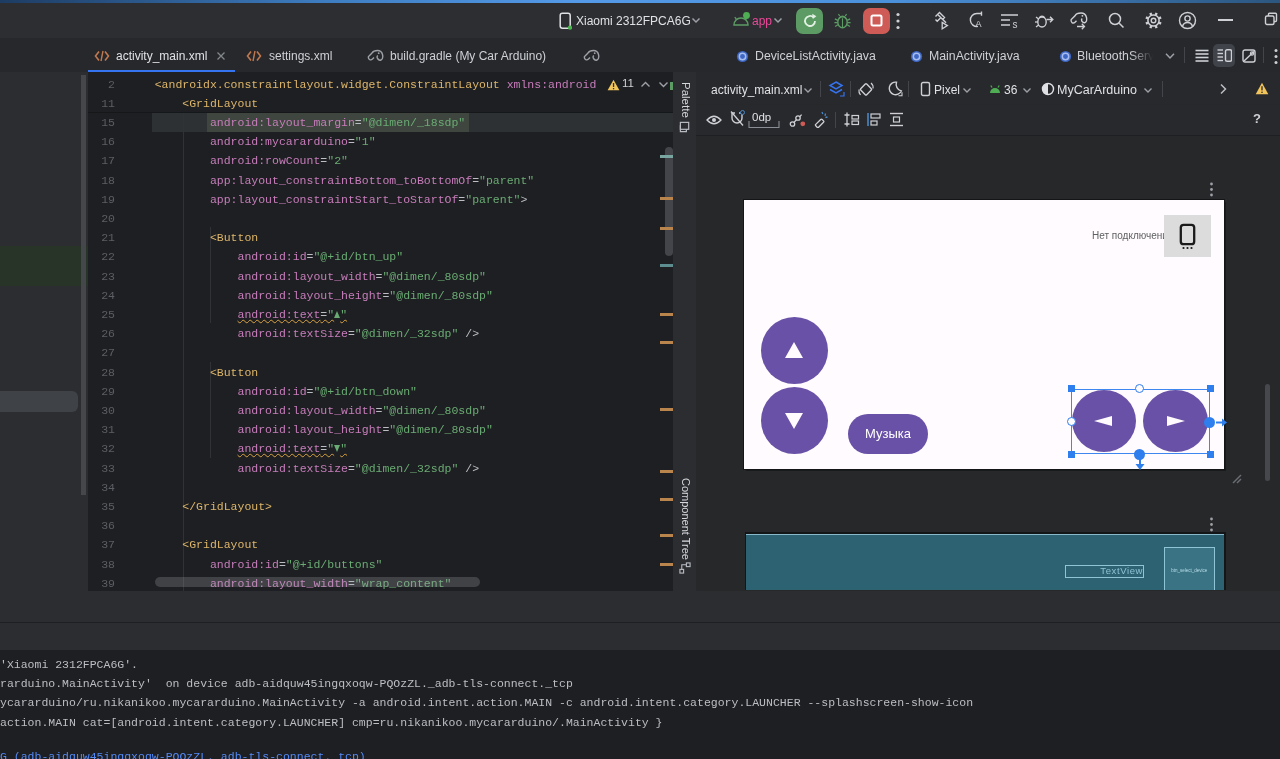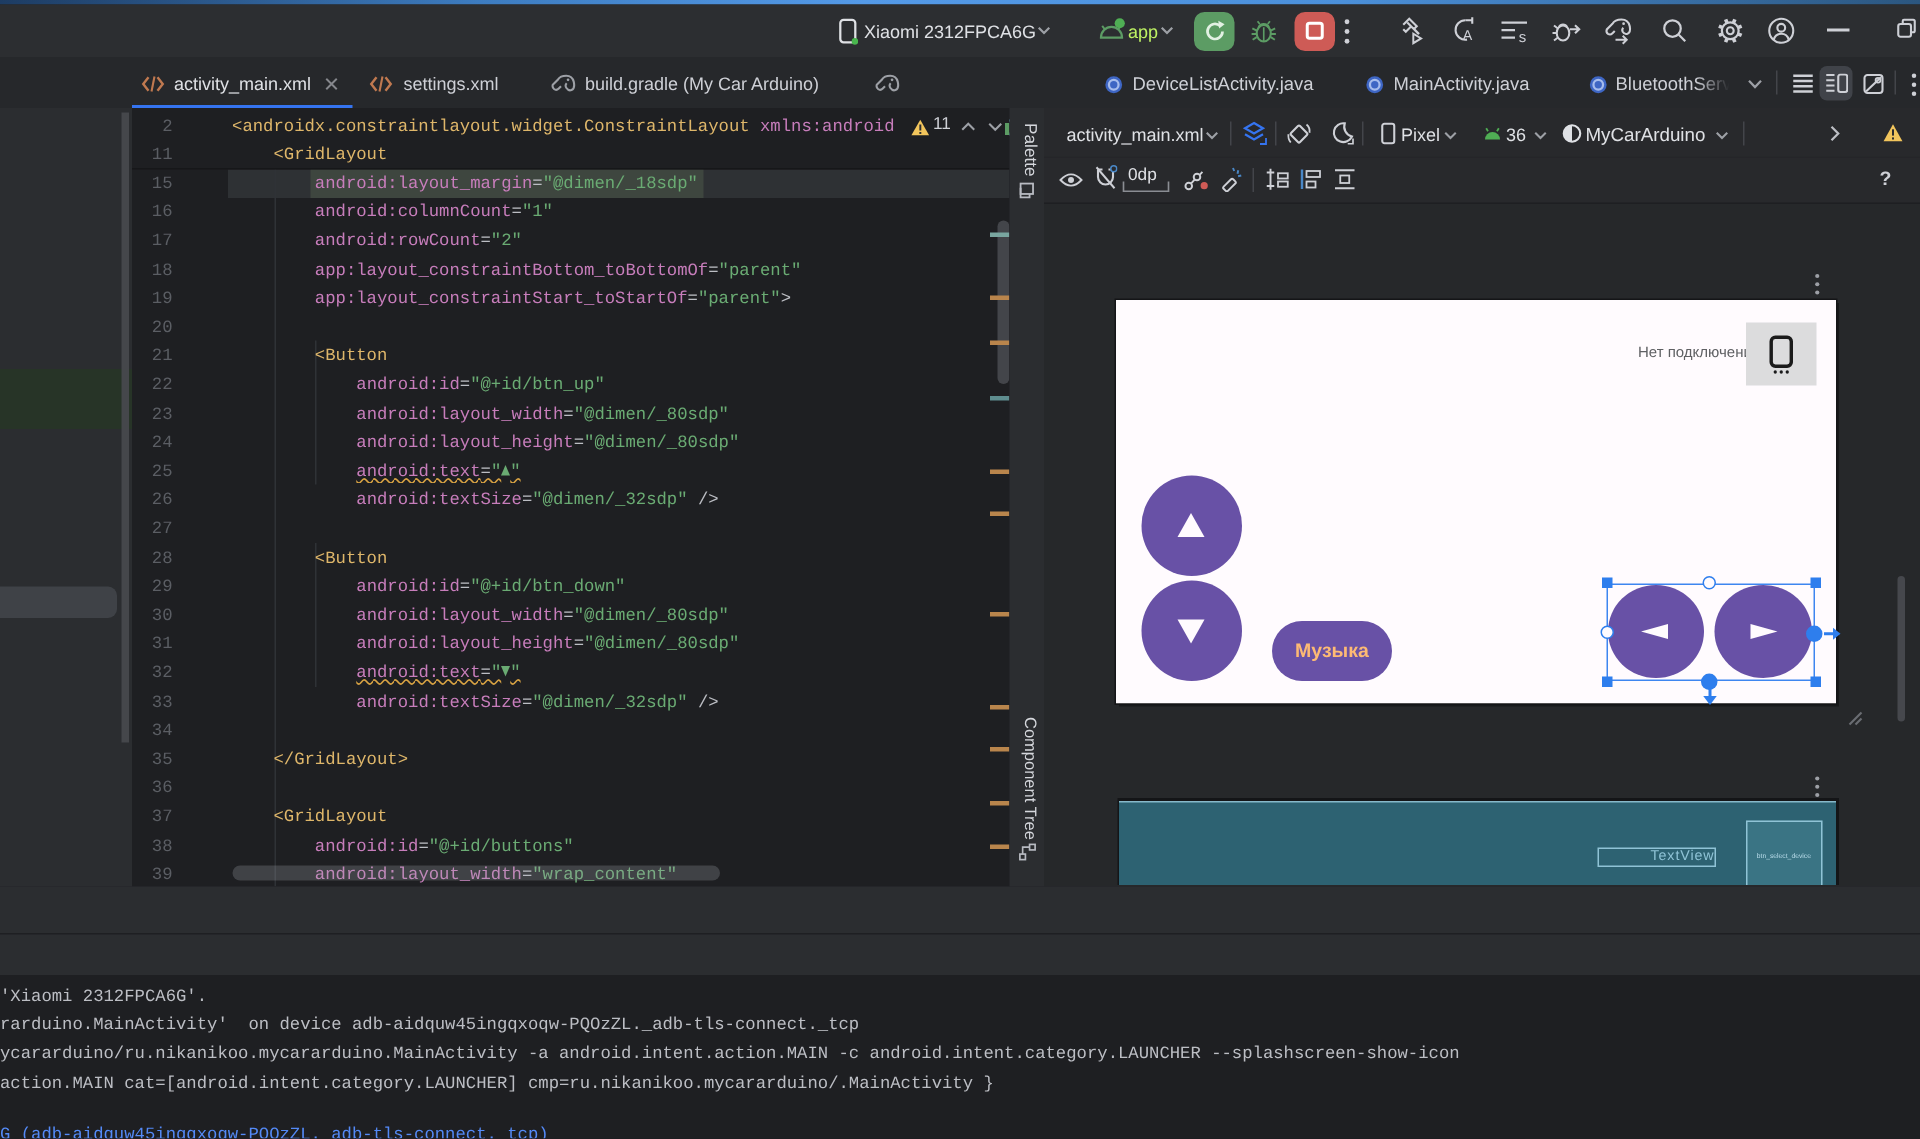--- a/index.html
+++ b/index.html
@@ -30,21 +30,21 @@
 <svg class="abs" style="left:691px;top:17px;" width="10" height="7" viewBox="0 0 10 7">
     <polyline points="1.5,1.5 5,5 8.5,1.5" fill="none" stroke="#9da0a6" stroke-width="1.5"></polyline>
   </svg>
 
 <svg class="abs" style="left:731px;top:11px;" width="20" height="19" viewBox="0 0 20 19">
   <path d="M3 14 a7 7 0 0 1 14 0 z" fill="none" stroke="#5c9c64" stroke-width="1.5"></path>
   <line x1="5.5" y1="8.5" x2="3.8" y2="6.2" stroke="#5c9c64" stroke-width="1.3"></line>
   <line x1="14.5" y1="8.5" x2="16.2" y2="6.2" stroke="#5c9c64" stroke-width="1.3"></line>
   <circle cx="15.5" cy="4.5" r="3.4" fill="#4fae54"></circle>
 </svg>
-<div class="abs" style="left:752px;top:14px;font-size:12px;color:#bef264;">app</div>
+<div class="abs" style="left:752px;top:14px;font-size:12px;color:#ec4899;">app</div>
 <svg class="abs" style="left:773px;top:17px;" width="10" height="7" viewBox="0 0 10 7">
     <polyline points="1.5,1.5 5,5 8.5,1.5" fill="none" stroke="#9da0a6" stroke-width="1.5"></polyline>
   </svg>
 
 <div class="abs" style="left:796px;top:8px;width:27px;height:26px;border-radius:7px;background:#5c9c64;"></div>
 <svg class="abs" style="left:802px;top:13px;" width="16" height="16" viewBox="0 0 16 16">
   <path d="M13 8 a5 5 0 1 1 -1.5 -3.6" fill="none" stroke="#e2f1e3" stroke-width="1.8"></path>
   <path d="M10.2 0.8 L14.4 3.2 L10.8 6.0 Z" fill="#e2f1e3"></path>
 </svg>
 
@@ -241,21 +241,21 @@
 34
 35
 36
 37
 38
 39</div>
 
   <div class="abs cl" style="left:66.7px;top:2.5px;color:#bcbec4;line-height:19.2px;"><span class="tg">&lt;androidx.constraintlayout.widget.ConstraintLayout</span> <span class="at">xmlns:android</span>
     <span class="tg">&lt;GridLayout</span>
         <span class="at">android:layout_margin</span>=<span class="st">"@dimen/_18sdp"</span>
-        <span class="at">android:columnCount</span>=<span class="st">"1"</span>
+        <span class="at">android:mycararduino</span>=<span class="st">"1"</span>
         <span class="at">android:rowCount</span>=<span class="st">"2"</span>
         <span class="at">app:layout_constraintBottom_toBottomOf</span>=<span class="st">"parent"</span>
         <span class="at">app:layout_constraintStart_toStartOf</span>=<span class="st">"parent"</span>&gt;
 
         <span class="tg">&lt;Button</span>
             <span class="at">android:id</span>=<span class="st">"@+id/btn_up"</span>
             <span class="at">android:layout_width</span>=<span class="st">"@dimen/_80sdp"</span>
             <span class="at">android:layout_height</span>=<span class="st">"@dimen/_80sdp"</span>
             <span class="warnu"><span class="at">android:text</span>=<span class="st">"<span class="tri tu"></span>"</span></span>
             <span class="at">android:textSize</span>=<span class="st">"@dimen/_32sdp"</span> /&gt;
@@ -440,22 +440,22 @@
         <circle cx="12.5" cy="25" r="1.1" fill="#1b1b1b"></circle>
     </svg>
   </div>
 
   <div class="abs" style="left:16.8px;top:117px;width:67px;height:67px;border-radius:50%;background:#6851a6;"></div>
   <div class="abs" style="left:41px;top:142px;width:0;height:0;border-left:9.5px solid transparent;border-right:9.5px solid transparent;border-bottom:16px solid #fffbfe;"></div>
 
   <div class="abs" style="left:16.8px;top:187px;width:67px;height:67px;border-radius:50%;background:#6851a6;"></div>
   <div class="abs" style="left:41px;top:213px;width:0;height:0;border-left:9.5px solid transparent;border-right:9.5px solid transparent;border-top:16px solid #fffbfe;"></div>
 
-  <div class="abs" style="left:104px;top:213.5px;width:80px;height:40px;border-radius:20px;background:#6851a6;color:#fdba74;
-       font-size:13px;font-weight:bold;display:flex;align-items:center;justify-content:center;">Музыка</div>
+  <div class="abs" style="left:104px;top:213.5px;width:80px;height:40px;border-radius:20px;background:#6851a6;color:#ffffff;
+       font-size:13px;font-weight:normal;display:flex;align-items:center;justify-content:center;">Музыка</div>
 
   <div class="abs" style="left:328px;top:190px;width:64px;height:62px;border-radius:50%;background:#6851a6;"></div>
   <div class="abs" style="left:350px;top:215.5px;width:0;height:0;border-top:5.5px solid transparent;border-bottom:5.5px solid transparent;border-right:18px solid #fffbfe;"></div>
   <div class="abs" style="left:398.5px;top:190px;width:65px;height:62px;border-radius:50%;background:#6851a6;"></div>
   <div class="abs" style="left:423px;top:215.5px;width:0;height:0;border-top:5.5px solid transparent;border-bottom:5.5px solid transparent;border-left:18px solid #fffbfe;"></div>
 
   <div class="abs" style="left:327px;top:188.7px;width:139px;height:65.8px;border:1.3px solid #3e86f0;box-sizing:border-box;"></div>
   <div class="abs" style="left:323.5px;top:185.2px;width:7px;height:7px;background:#2e7eed;"></div>
   <div class="abs" style="left:462.5px;top:185.2px;width:7px;height:7px;background:#2e7eed;"></div>
   <div class="abs" style="left:323.5px;top:251px;width:7px;height:7px;background:#2e7eed;"></div>

